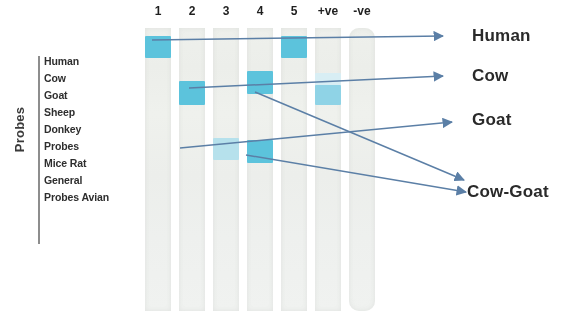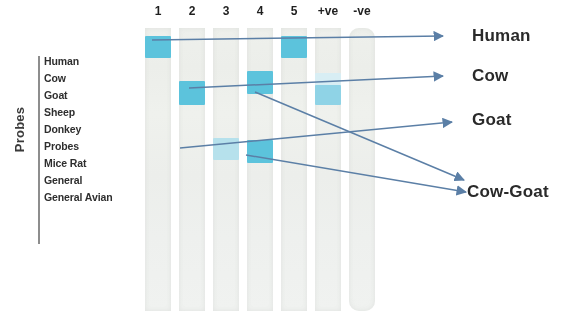--- a/index.html
+++ b/index.html
@@ -132,21 +132,21 @@
 
   <div id="probe-list">
     <div class="probe-row">Human</div>
     <div class="probe-row">Cow</div>
     <div class="probe-row">Goat</div>
     <div class="probe-row">Sheep</div>
     <div class="probe-row">Donkey</div>
     <div class="probe-row">Probes</div>
     <div class="probe-row">Mice Rat</div>
     <div class="probe-row">General</div>
-    <div class="probe-row">General Avian</div>
+    <div class="probe-row">Probes Avian</div>
   </div>
 
   <div id="blot">
 
     <div class="lane" style="left:0px;">
       <div class="lane-head">1</div>
       <div class="band" style="top:8px;height:22px;background:#5cc3dc;"></div>
     </div>
 
     <div class="lane" style="left:34px;">

